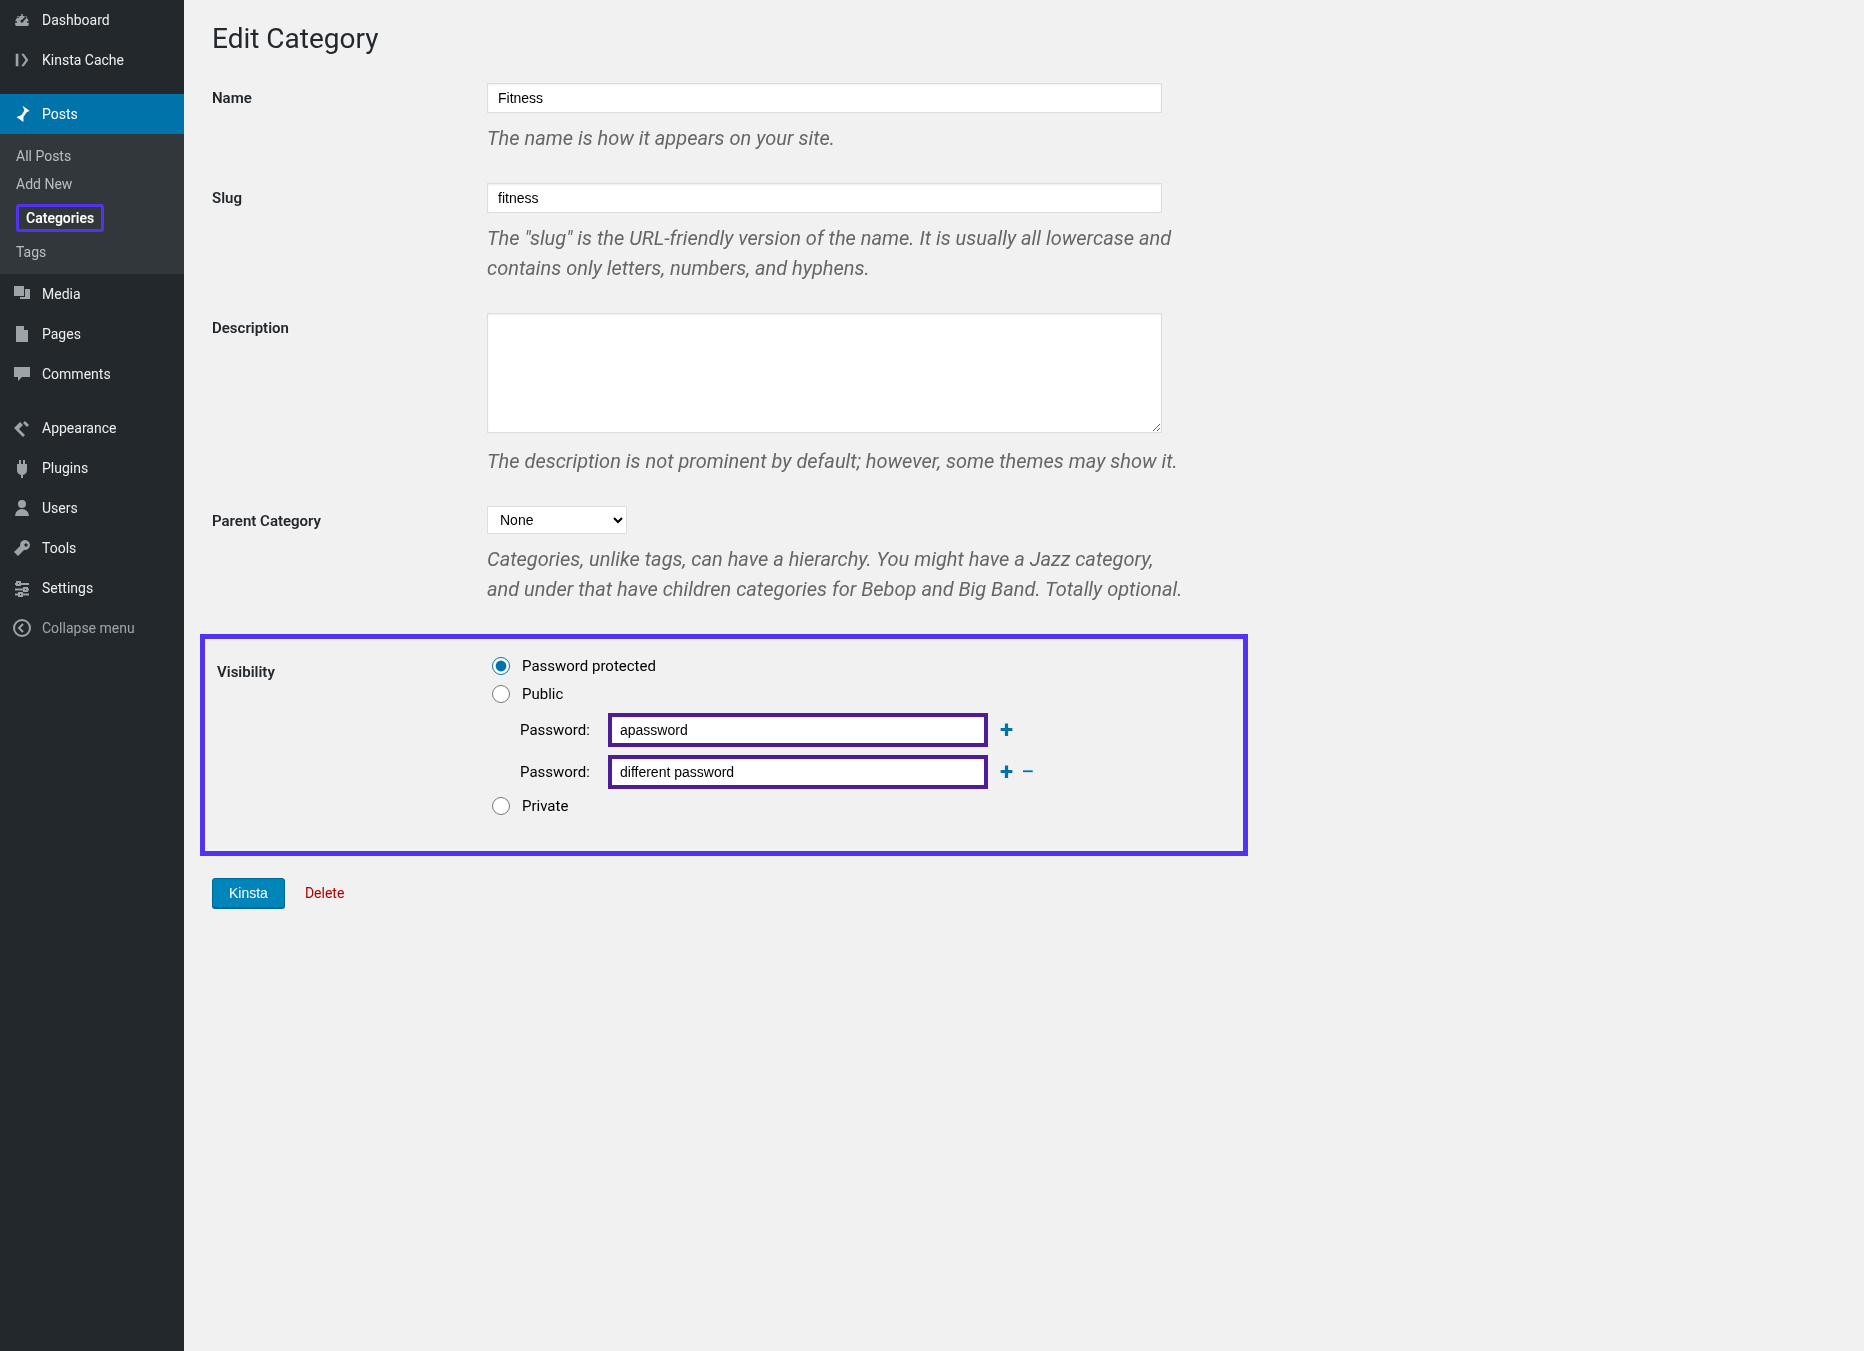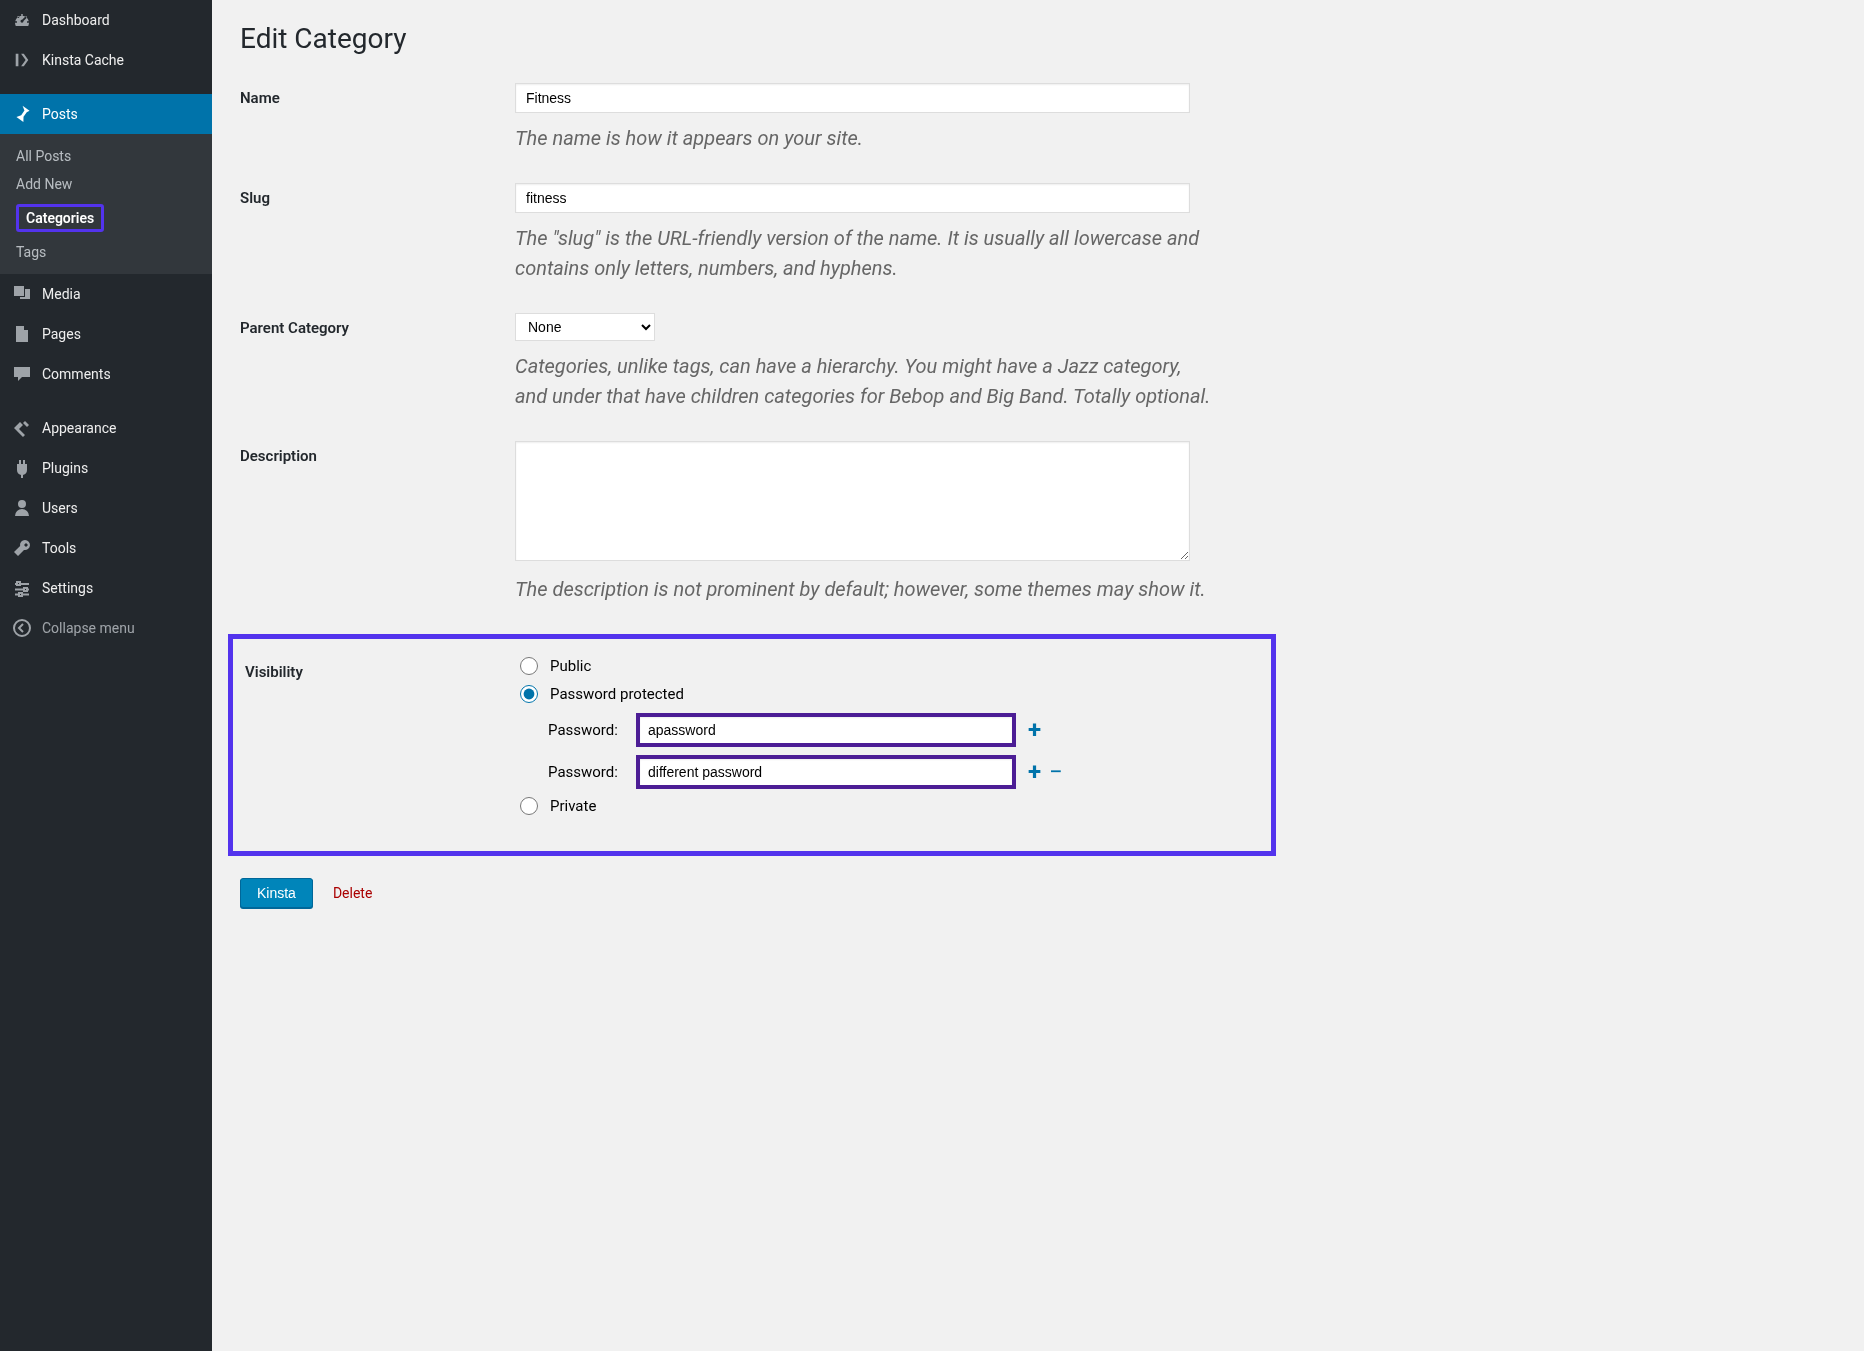--- a/index.html
+++ b/index.html
@@ -4,21 +4,21 @@
   <style>
     * { box-sizing: border-box; margin: 0; padding: 0; }
     body {
       font-family: -apple-system, BlinkMacSystemFont, "Segoe UI", Roboto, Oxygen-Sans, Ubuntu, Cantarell, "Helvetica Neue", sans-serif;
       background: #f1f1f1;
       display: flex;
       min-height: 100vh;
       font-size: 13px;
     }
     .sidebar {
-      width: 212px;
+      width: 184px;
       background: #23282d;
       color: #eee;
       flex-shrink: 0;
     }
     .sidebar-item {
       display: flex;
       align-items: center;
       padding: 10px 12px;
       color: #eee;
       cursor: pointer;
@@ -306,48 +306,48 @@
 
   <div class="form-row">
     <div class="form-label">Slug</div>
     <div class="form-field">
       <input type="text" value="fitness" style="">
       <p class="description">The "slug" is the URL-friendly version of the name. It is usually all lowercase and contains only letters, numbers, and hyphens.</p>
     </div>
   </div>
 
   <div class="form-row">
+    <div class="form-label">Description</div>
+    <div class="form-field">
+      <textarea style=""></textarea>
+      <p class="description">The description is not prominent by default; however, some themes may show it.</p>
+    </div>
+  </div>
+
+  <div class="form-row">
     <div class="form-label">Parent Category</div>
     <div class="form-field">
       <select>
         <option>None</option>
       </select>
       <p class="description">Categories, unlike tags, can have a hierarchy. You might have a Jazz category, and under that have children categories for Bebop and Big Band. Totally optional.</p>
     </div>
   </div>
 
-  <div class="form-row">
-    <div class="form-label">Description</div>
-    <div class="form-field">
-      <textarea style=""></textarea>
-      <p class="description">The description is not prominent by default; however, some themes may show it.</p>
-    </div>
-  </div>
-
   <div class="visibility-box">
     <div class="form-row">
       <div class="form-label">Visibility</div>
       <div class="form-field">
         <div class="radio-row">
+          <input type="radio" name="vis" checked="" style="">
+          <span>Password protected</span>
+        </div>
+        <div class="radio-row">
           <input type="radio" name="vis" style="">
           <span>Public</span>
-        </div>
-        <div class="radio-row">
-          <input type="radio" name="vis" checked="" style="">
-          <span>Password protected</span>
         </div>
         <div class="password-row">
           <label>Password:</label>
           <input type="text" value="apassword" style="">
           <div class="pw-buttons">
             <span class="pw-btn">+</span>
           </div>
         </div>
         <div class="password-row">
           <label>Password:</label>

